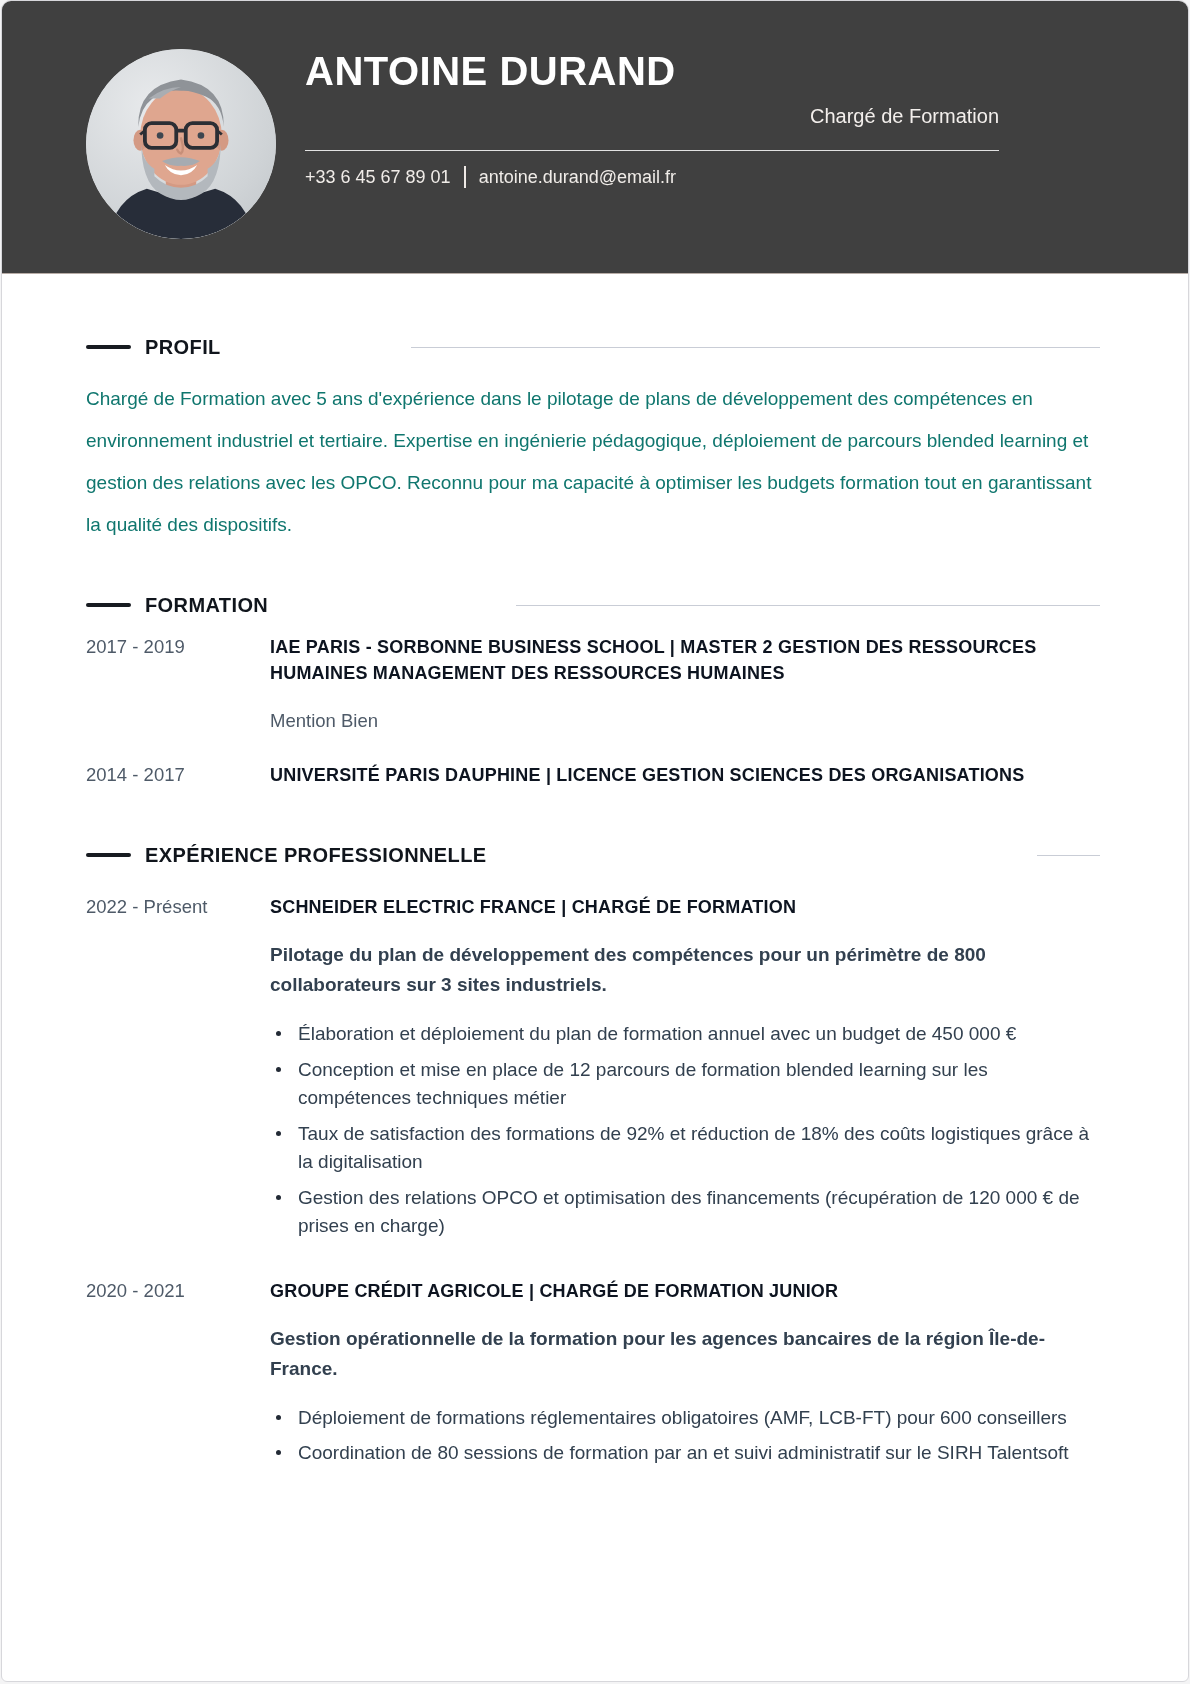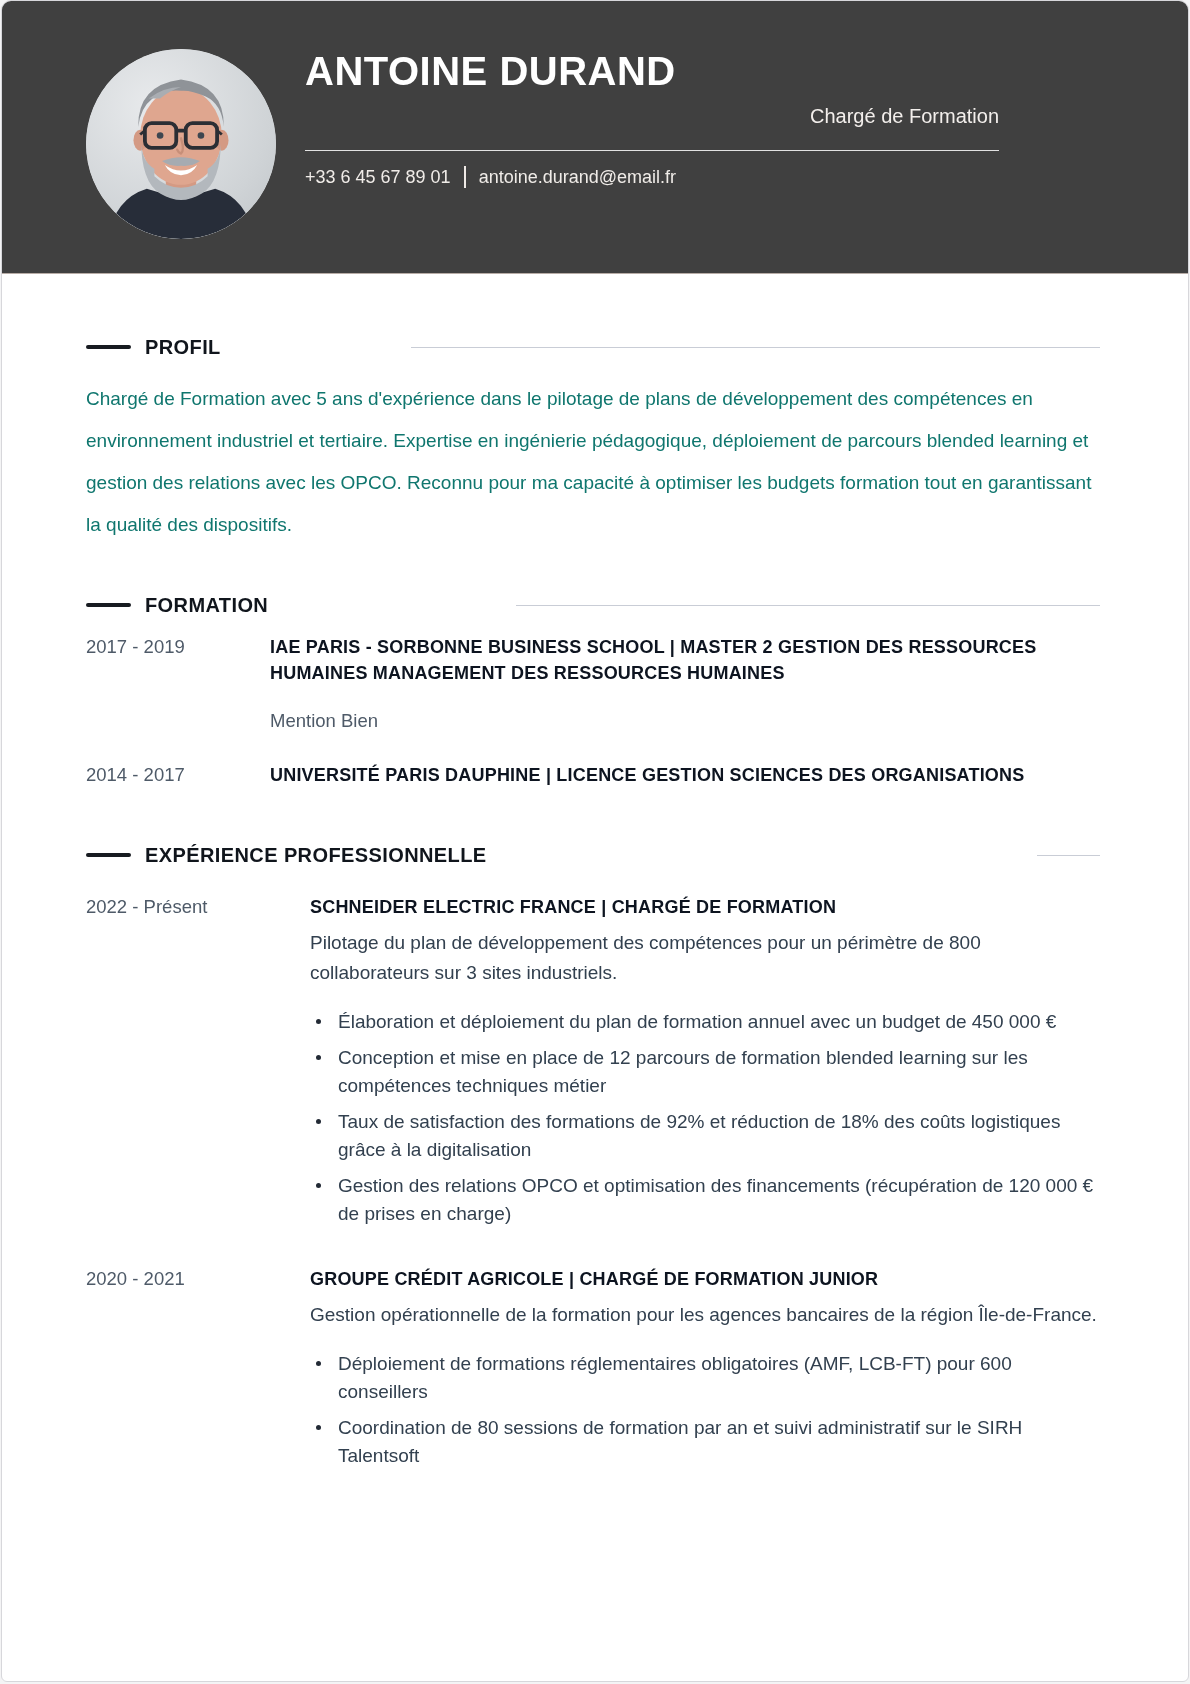--- a/index.html
+++ b/index.html
@@ -41,23 +41,23 @@
   .section-formation { margin-top:46px; }
   .section-experience { margin-top:54px; }
   .row { display:flex; margin-top:16px; }
   .row + .row { margin-top:30px; }
   .dates { width:184px; flex-shrink:0; color:#4e5a68; font-size:18.5px; padding-top:2px; }
   .rcontent { flex:1; }
   .etitle {
     font-size:18px; font-weight:700; color:#0d1420; line-height:26px; letter-spacing:0.2px;
   }
   .note { margin-top:24px; color:#4e5a68; font-size:18.5px; }
-  .job { margin-top:26px;gap:40px; }
+  .job { margin-top:26px; }
   .job + .job { margin-top:30px; }
-  .summary { margin-top:8px; font-size:19px; line-height:30px; color:#32404f; }
+  .summary { margin-top:20px; font-size:19px; line-height:30px; color:#32404f;font-weight:bold; }
   ul.bullets { list-style:none; margin-top:20px; }
   ul.bullets li {
     position:relative; padding-left:28px; margin-bottom:7px;
     font-size:19px; line-height:28.5px; color:#32404f;
   }
   .dot {
     position:absolute; left:6px; top:11px; width:5px; height:5px;
     border-radius:50%; background:#222a35;
   }
 </style>

